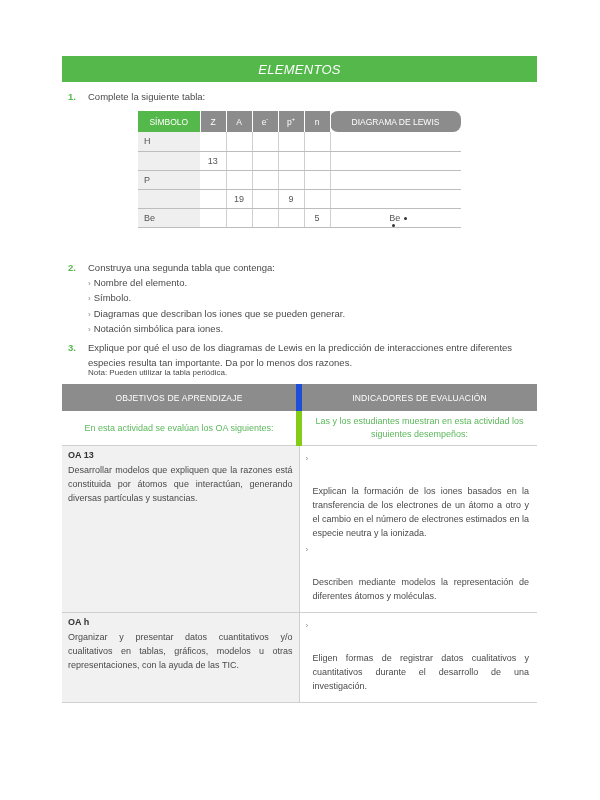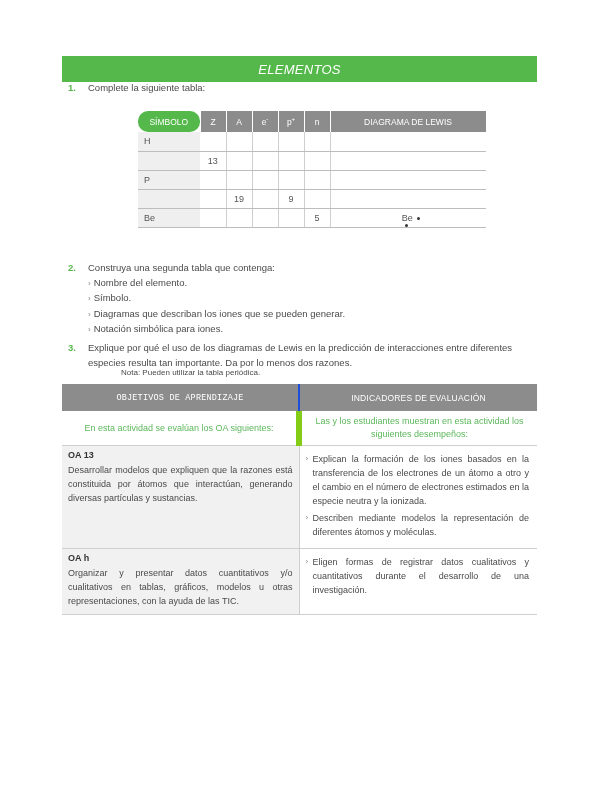--- a/index.html
+++ b/index.html
@@ -14,65 +14,65 @@
       position: absolute; left: 62px; top: 56px; width: 475px; height: 26px;
       background: #55b84a; color: #ffffff;
       font-family: "Liberation Sans", sans-serif;
       font-size: 13px; letter-spacing: 0.3px;
       display: flex; align-items: center; justify-content: center; font-style: italic;
     }
     .q { position: absolute; left: 68px; font-size: 9.5px; line-height: 15px; color: #4a4a4a;
          font-family: "Liberation Sans", sans-serif; }
     .q .num { color: #55b84a; font-weight: bold; display: inline-block; width: 20px; }
     .q .body { display: inline-block; vertical-align: top; }
-    .q1 { top: 80px; }
+    .q1 { top: 89px; }
     .q2 { top: 260px; }
     .q3 { top: 340px; width: 470px; }
     .q3 .body { width: 448px; }
     .sub { position: absolute; left: 88px; font-size: 9.5px; line-height: 15px;
            font-family: "Liberation Sans", sans-serif; color: #4a4a4a; }
     .sub .bullet { color: #888; font-size: 8px; margin-right: 3px; }
     .note { position: absolute; left: 88px; top: 368px; font-size: 8px; color: #4a4a4a;
-            font-family: "Liberation Sans", sans-serif; margin-left: 33px; }
+            font-family: "Liberation Sans", sans-serif; }
 
     
     .etable { position: absolute; left: 138px; top: 111px; border-collapse: collapse;
               font-family: "Liberation Sans", sans-serif; font-size: 9px; color: #555; }
     .etable th { height: 21px; font-weight: normal; color: #fff; background: #8c8c8c;
                  border-right: 1px solid #fff; text-align: center; font-size: 8.5px; }
-    .etable th.sym { background: #55b84a; border-radius: 10px; }
+    .etable th.sym { background: #55b84a; }
     .etable td { height: 19px; border-bottom: 1.5px solid #bdbdbd; border-right: 1px solid #cfcfcf;
                  text-align: center; }
     .etable td.sym { background: #efefef; text-align: left; padding-left: 6px; border-right: none; }
     .etable td:last-child { border-right: none; }
     .c-sym { width: 62px; } .c-z { width: 26px; } .c-a { width: 26px; } .c-e { width: 26px; }
-    .c-p { width: 26px; } .c-n { width: 26px; } .c-l { width: 156px; }
+    .c-p { width: 26px; } .c-n { width: 26px; } .c-l { width: 131px; border-radius: 8px; }
     .lewis { position: relative; display: inline-block; }
     .lewis .dot-r { position: absolute; right: -5px; top: 4px; width: 3px; height: 3px; border-radius: 50%; background: #333; }
     .lewis .dot-b { position: absolute; left: 3px; bottom: -4px; width: 3px; height: 3px; border-radius: 50%; background: #333; }
     .lewis .txt { padding-right: 2px; }
 
     
     .oa { position: absolute; left: 62px; top: 384px; width: 475px; border-collapse: collapse;
           font-family: "Liberation Sans", sans-serif; }
     .oa th { background: #8c8c8c; color: #fff; font-weight: normal; font-size: 8.5px; height: 27px;
              text-align: center; letter-spacing: 0.2px; }
-    .oa th:first-child { border-right: 2px solid #1d4ed8; width: 237px; font-family: Liberation Mono, monospace; }
+    .oa th:first-child { border-right: 6px solid #1d4ed8; width: 237px; }
     .oa td.intro { font-size: 9px; color: #5cb85c; text-align: center; padding: 4px 6px; height: 33px;
                    border-bottom: 1.5px solid #cfcfcf; vertical-align: middle; line-height: 13px; }
     .oa td.intro-l { border-right: 6px solid #84cc16; }
     .oa td.left { background: #f1f1f1; vertical-align: top; padding: 2px 6px 6px 6px;
                   border-bottom: 1.5px solid #cfcfcf; border-right: 1px solid #cfcfcf; font-size: 9px; line-height: 14px; }
     .oa td.right { vertical-align: top; padding: 6px 8px 6px 6px; border-bottom: 1.5px solid #cfcfcf;
                    font-size: 9px; line-height: 14px; }
     .oa .code { font-weight: bold; color: #333; margin-bottom: 1px; }
     .oa .desc { text-align: justify; color: #4a4a4a; }
     .ind { display: flex; margin-bottom: 3px; }
     .ind .b { color: #888; font-size: 8px; width: 7px; flex-shrink: 0; }
-    .ind .t { text-align: justify; color: #4a4a4a; }
+    .ind .t { text-align: justify; color: #4a4a4a; margin-top: 32px; }
     .row1 td { height: 96px; }
     .row2 td { height: 65px; }
   </style>
 </head>
 <body>
 
 <div class="banner">
   <span>ELEMENTOS</span>
 </div>
 

